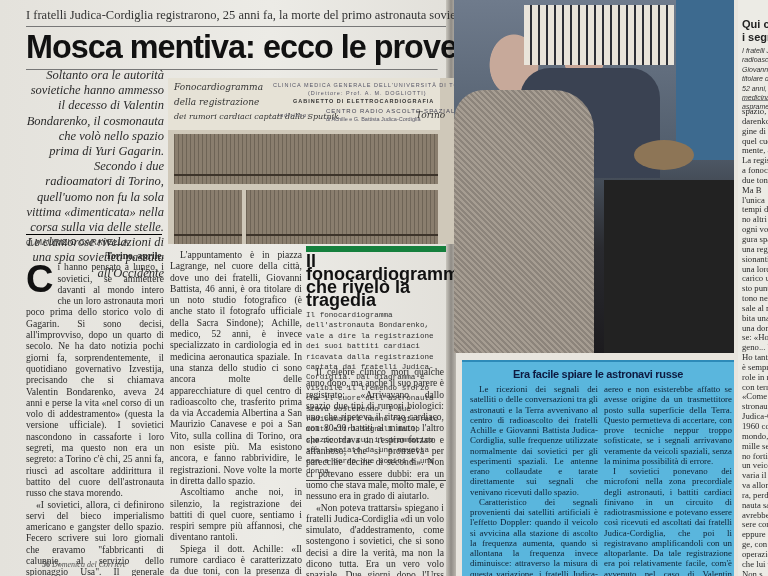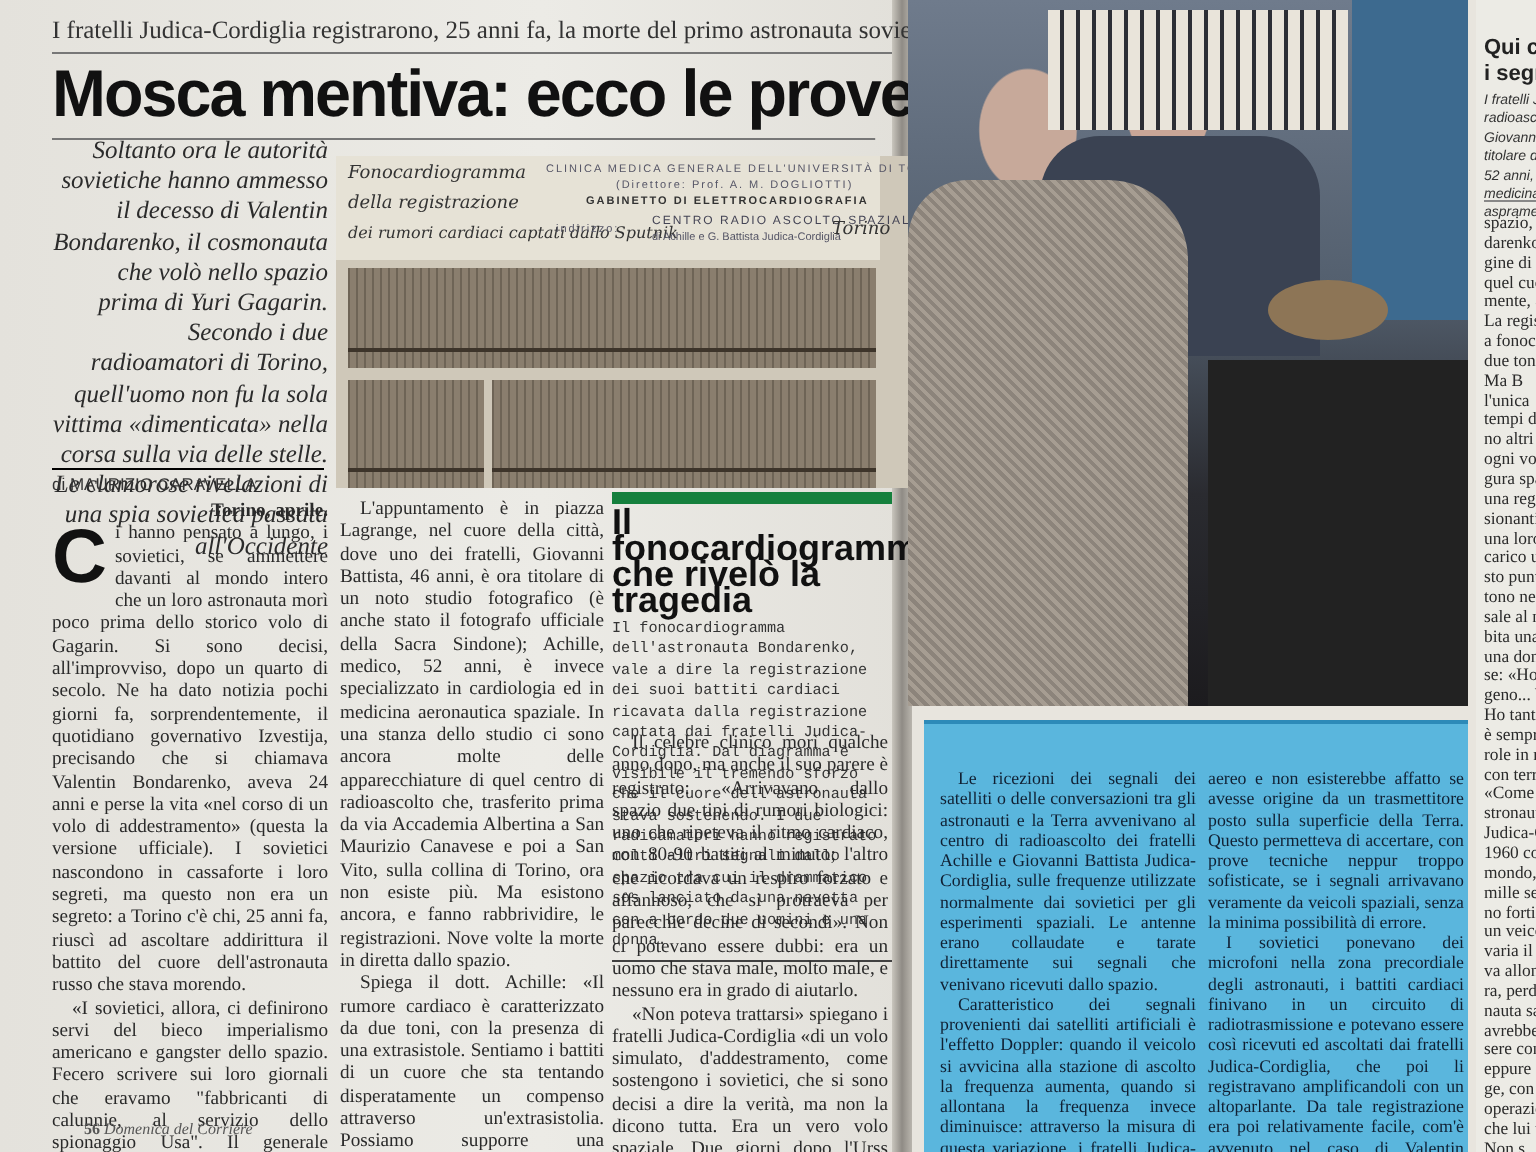--- a/index.html
+++ b/index.html
@@ -88,20 +88,21 @@
 
 <div class="col" style="left:26px;top:250px;width:138px;">
   <span class="dateline">Torino, aprile.</span>
   <p class="noindent"><span class="dropcap">C</span><span>i hanno pensato a lungo, i sovietici, se ammettere davanti al mondo intero che un loro astronauta morì poco prima dello storico volo di Gagarin. Si sono decisi, all'improvviso, dopo un quarto di secolo. Ne ha dato notizia pochi giorni fa, sorprendentemente, il quotidiano governativo Izvestija, precisando che si chiamava Valentin Bondarenko, aveva 24 anni e perse la vita «nel corso di un volo di addestramento» (questa la versione ufficiale). I sovietici nascondono in cassaforte i loro segreti, ma questo non era un segreto: a Torino c'è chi, 25 anni fa, riuscì ad ascoltare addirittura il battito del cuore dell'astronauta russo che stava morendo.</span></p>
   <p>«I sovietici, allora, ci definirono servi del bieco imperialismo americano e gangster dello spazio. Fecero scrivere sui loro giornali che eravamo "fabbricanti di calunnie, al servizio dello spionaggio Usa". Il generale Kamanin, della loro aviazione, ci attaccò duramente sulle colonne del quotidiano Krasnaia Zvezda (Stella Rossa) accusandoci di aver inventato tutto. Invece non avevamo inventato proprio niente: né sul conto di Bondarenko né a proposito di altri morti sovietici nello spazio». Questo dicono, e possono provare, i fratelli Achille e Giovanni Battista Judica-Cordiglia, che all'epoca trascorrevano 24 ore su 24, dormendo a turno, al centro di radioascolto spaziale che avevano creato a Torino.</p>
 
 </div>
 
 <div class="col" style="left:170px;top:249px;width:132px;">
   <p>L'appuntamento è in piazza Lagrange, nel cuore della città, dove uno dei fratelli, Giovanni Battista, 46 anni, è ora titolare di un noto studio fotografico (è anche stato il fotografo ufficiale della Sacra Sindone); Achille, medico, 52 anni, è invece specializzato in cardiologia ed in medicina aeronautica spaziale. In una stanza dello studio ci sono ancora molte delle apparecchiature di quel centro di radioascolto che, trasferito prima da via Accademia Albertina a San Maurizio Canavese e poi a San Vito, sulla collina di Torino, ora non esiste più. Ma esistono ancora, e fanno rabbrividire, le registrazioni. Nove volte la morte in diretta dallo spazio.</p>
+  <p>Ascoltiamo anche noi, in silenzio, la registrazione dei battiti di quel cuore, sentiamo i respiri sempre più affannosi, che diventano rantoli.</p>
   <p>Spiega il dott. Achille: «Il rumore cardiaco è caratterizzato da due toni, con la presenza di una extrasistole. Sentiamo i battiti di un cuore che sta tentando disperatamente un compenso attraverso un'extrasistolia. Possiamo supporre una pressurizzazione difettosa, il surriscaldamento della cabina, la mancanza di ossigeno che ha danneggiato i centri nervosi cerebrali portando l'astronauta ad una graduale perdita di coscienza. A questo punto Bondarenko non ha più scampo».</p>
 
 </div>
 
 <div class="sidebar-box">
   <div class="sidebar-title">Il fonocardiogramma che rivelò la tragedia</div>
   <div class="sidebar-body">Il fonocardiogramma dell'astronauta Bondarenko, vale a dire la registrazione dei suoi battiti cardiaci ricavata dalla registrazione captata dai fratelli Judica-Cordiglia. Dal diagramma è visibile il tremendo sforzo che il cuore dell'astronauta stava sostenendo. I due radioamatori hanno registrato molti altri segnali dallo spazio tra cui il drammatico sos lanciato da una navetta con a bordo due uomini e una donna.</div>
 </div>
 
 <div class="col" style="left:306px;top:366px;width:138px;">
@@ -182,20 +183,21 @@
     <div>avrebbe p</div>
     <div>sere conc</div>
     <div>eppure co</div>
     <div>ge, con</div>
     <div>operazion</div>
     <div>che lui ve</div>
     <div>Non s</div>
   </div>
 
 <div class="box">
+  <div class="box-title">Era facile spiare le astronavi russe</div>
   <div class="box-col bc1">
     <p>Le ricezioni dei segnali dei satelliti o delle conversazioni tra gli astronauti e la Terra avvenivano al centro di radioascolto dei fratelli Achille e Giovanni Battista Judica-Cordiglia, sulle frequenze utilizzate normalmente dai sovietici per gli esperimenti spaziali. Le antenne erano collaudate e tarate direttamente sui segnali che venivano ricevuti dallo spazio.</p>
     <p>Caratteristico dei segnali provenienti dai satelliti artificiali è l'effetto Doppler: quando il veicolo si avvicina alla stazione di ascolto la frequenza aumenta, quando si allontana la frequenza invece diminuisce: attraverso la misura di questa variazione, i fratelli Judica-Cordiglia erano in grado di determinare la velocità dei veicoli spaziali e successivamente la quota di volo. Il risultato della misura dell'effetto Doppler sarebbe diverso se il segnale provenisse da un</p>
   </div>
   <div class="box-col bc2">
     <p style="text-indent:0">aereo e non esisterebbe affatto se avesse origine da un trasmettitore posto sulla superficie della Terra. Questo permetteva di accertare, con prove tecniche neppur troppo sofisticate, se i segnali arrivavano veramente da veicoli spaziali, senza la minima possibilità di errore.</p>
     <p>I sovietici ponevano dei microfoni nella zona precordiale degli astronauti, i battiti cardiaci finivano in un circuito di radiotrasmissione e potevano essere così ricevuti ed ascoltati dai fratelli Judica-Cordiglia, che poi li registravano amplificandoli con un altoparlante. Da tale registrazione era poi relativamente facile, com'è avvenuto nel caso di Valentin Bondarenko, arrivare con le attrezzature in uso nei reparti di cardiologia ad ottenere un normale fonocardiogramma su carta, vale a dire la registrazione dei battiti cardiaci.</p>
   </div>
 </div>
 

